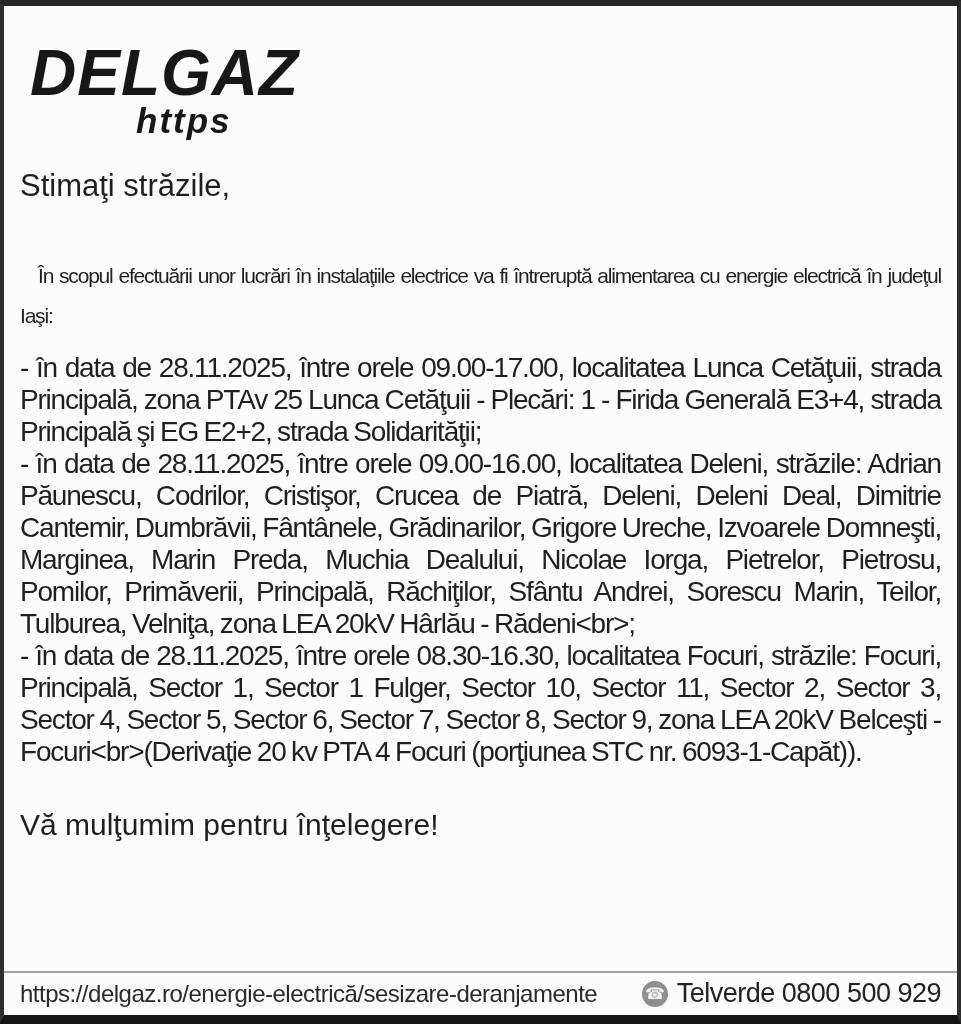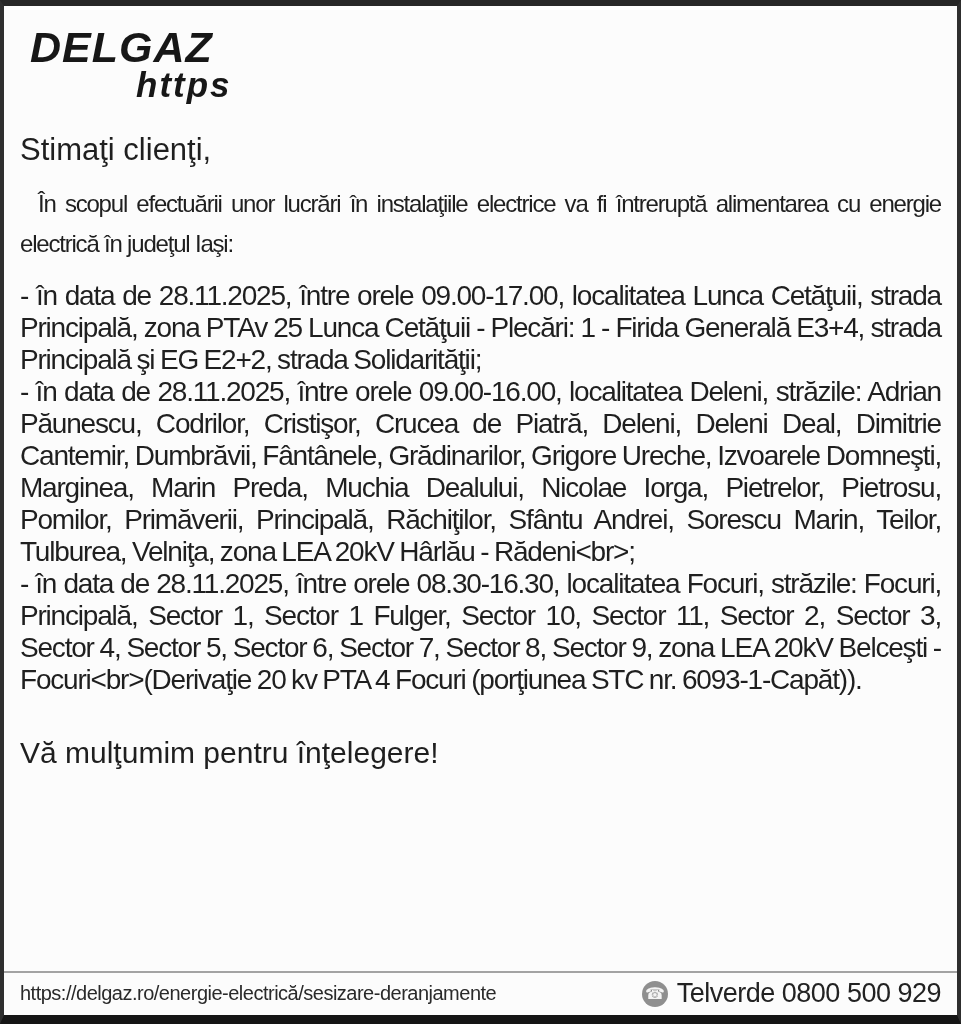--- a/index.html
+++ b/index.html
@@ -23,35 +23,36 @@
     overflow: hidden;
   }
   .logo {
     margin: 20px 0 0 26px;
     font-style: italic;
     font-weight: bold;
     color: #171717;
     line-height: 1.0;
   }
   .logo-main {
-    font-size: 43px;
+    font-size: 64px;
     letter-spacing: 1px;
+    margin-top: 15px;
   }
   .logo-sub {
     font-size: 35px;
     margin: -2px 0 0 106px;
     letter-spacing: 2px;
   }
   .greeting {
     margin: 30px 16px 0;
     font-size: 31px;
   }
   .intro {
-    margin: 16px 16px 0;
-    font-size: 24px;
+    margin: 52px 16px 0;
+    font-size: 21px;
     line-height: 40px;
     text-align: justify;
     text-indent: 18px;
     letter-spacing: -1.2px;
   }
   .outages {
     margin: 16px 16px 0;
   }
   .outages p {
     margin: 0;
@@ -69,21 +70,21 @@
     margin-top: auto;
     border-top: 2px solid #a3a3a3;
   }
   .footer {
     display: flex;
     align-items: center;
     justify-content: space-between;
     padding: 5px 16px 6px;
   }
   .footer-url {
-    font-size: 20px;
+    font-size: 24px;
     letter-spacing: -0.5px;
     color: #2a2a2a;
     text-align: right;
   }
   .footer-phone {
     display: flex;
     align-items: center;
     gap: 9px;
     font-size: 27px;
     letter-spacing: -0.5px;
@@ -106,21 +107,21 @@
 </head>
 <body>
 
 <div class="page">
 
   <div class="logo">
     <div class="logo-main">DELGAZ</div>
     <div class="logo-sub">https</div>
   </div>
 
-  <p class="greeting">Stimaţi clienţi,</p>
+  <p class="greeting">Stimaţi străzile,</p>
 
   <p class="intro">În scopul efectuării unor lucrări în instalaţiile electrice va fi întreruptă alimentarea cu energie electrică în judeţul Iaşi:</p>
 
   <div class="outages">
     <p>- în data de 28.11.2025, între orele 09.00-17.00, localitatea Lunca Cetăţuii, strada Principală, zona PTAv 25 Lunca Cetăţuii - Plecări: 1 - Firida Generală E3+4, strada Principală şi EG E2+2, strada Solidarităţii;</p>
     <p>- în data de 28.11.2025, între orele 09.00-16.00, localitatea Deleni, străzile: Adrian Păunescu, Codrilor, Cristişor, Crucea de Piatră, Deleni, Deleni Deal, Dimitrie Cantemir, Dumbrăvii, Fântânele, Grădinarilor, Grigore Ureche, Izvoarele Domneşti, Marginea, Marin Preda, Muchia Dealului, Nicolae Iorga, Pietrelor, Pietrosu, Pomilor, Primăverii, Principală, Răchiţilor, Sfântu Andrei, Sorescu Marin, Teilor, Tulburea, Velniţa, zona LEA 20kV Hârlău - Rădeni&lt;br&gt;;</p>
     <p>- în data de 28.11.2025, între orele 08.30-16.30, localitatea Focuri, străzile: Focuri, Principală, Sector 1, Sector 1 Fulger, Sector 10, Sector 11, Sector 2, Sector 3, Sector 4, Sector 5, Sector 6, Sector 7, Sector 8, Sector 9, zona LEA 20kV Belceşti - Focuri&lt;br&gt;(Derivaţie 20 kv PTA 4 Focuri (porţiunea STC nr. 6093-1-Capăt)).</p>
   </div>
 
   <p class="closing">Vă mulţumim pentru înţelegere!</p>

